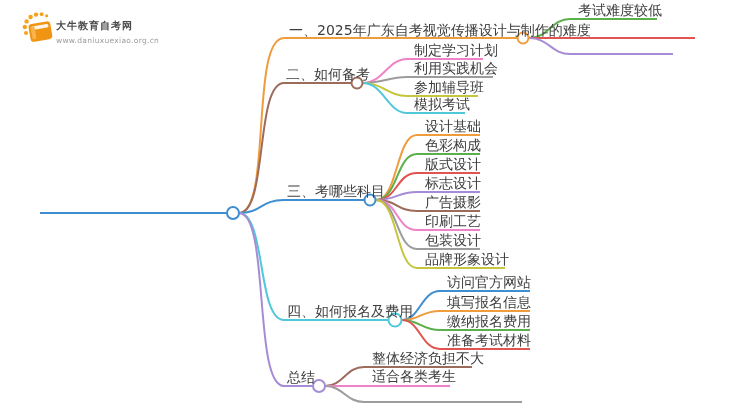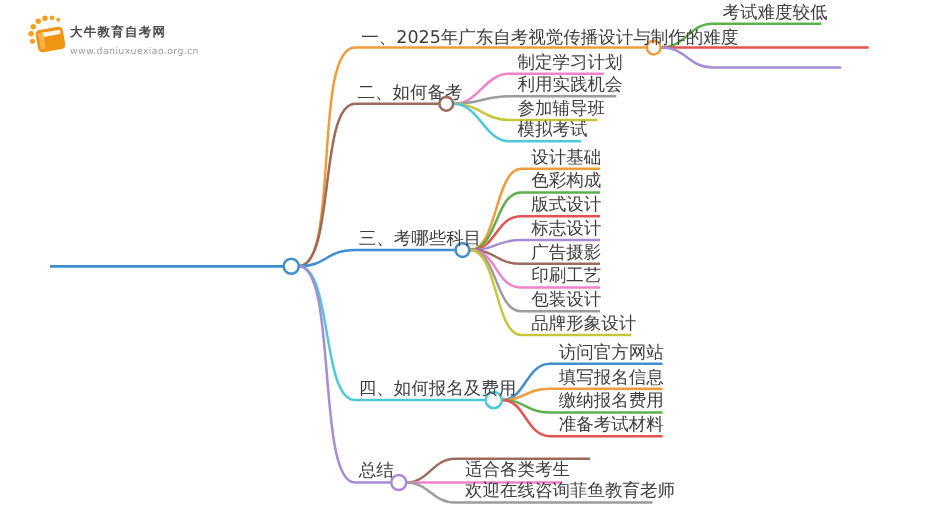--- a/index.html
+++ b/index.html
@@ -115,16 +115,16 @@
   <div class="label" style="left:425px;top:233px;">包装设计</div>
   <div class="label" style="left:425px;top:252px;">品牌形象设计</div>
 
   <div class="label" style="left:287px;top:304px;">四、如何报名及费用</div>
   <div class="label" style="left:447px;top:275px;">访问官方网站</div>
   <div class="label" style="left:447px;top:295px;">填写报名信息</div>
   <div class="label" style="left:447px;top:314px;">缴纳报名费用</div>
   <div class="label" style="left:447px;top:333px;">准备考试材料</div>
 
   <div class="label" style="left:287px;top:370px;">总结</div>
+  <div class="label" style="left:372px;top:351px;">整体经济负担不大</div>
   <div class="label" style="left:372px;top:369px;">适合各类考生</div>
-  <div class="label" style="left:372px;top:386px;">欢迎在线咨询菲鱼教育老师</div>
 
 </div>
 
 </body></html>

